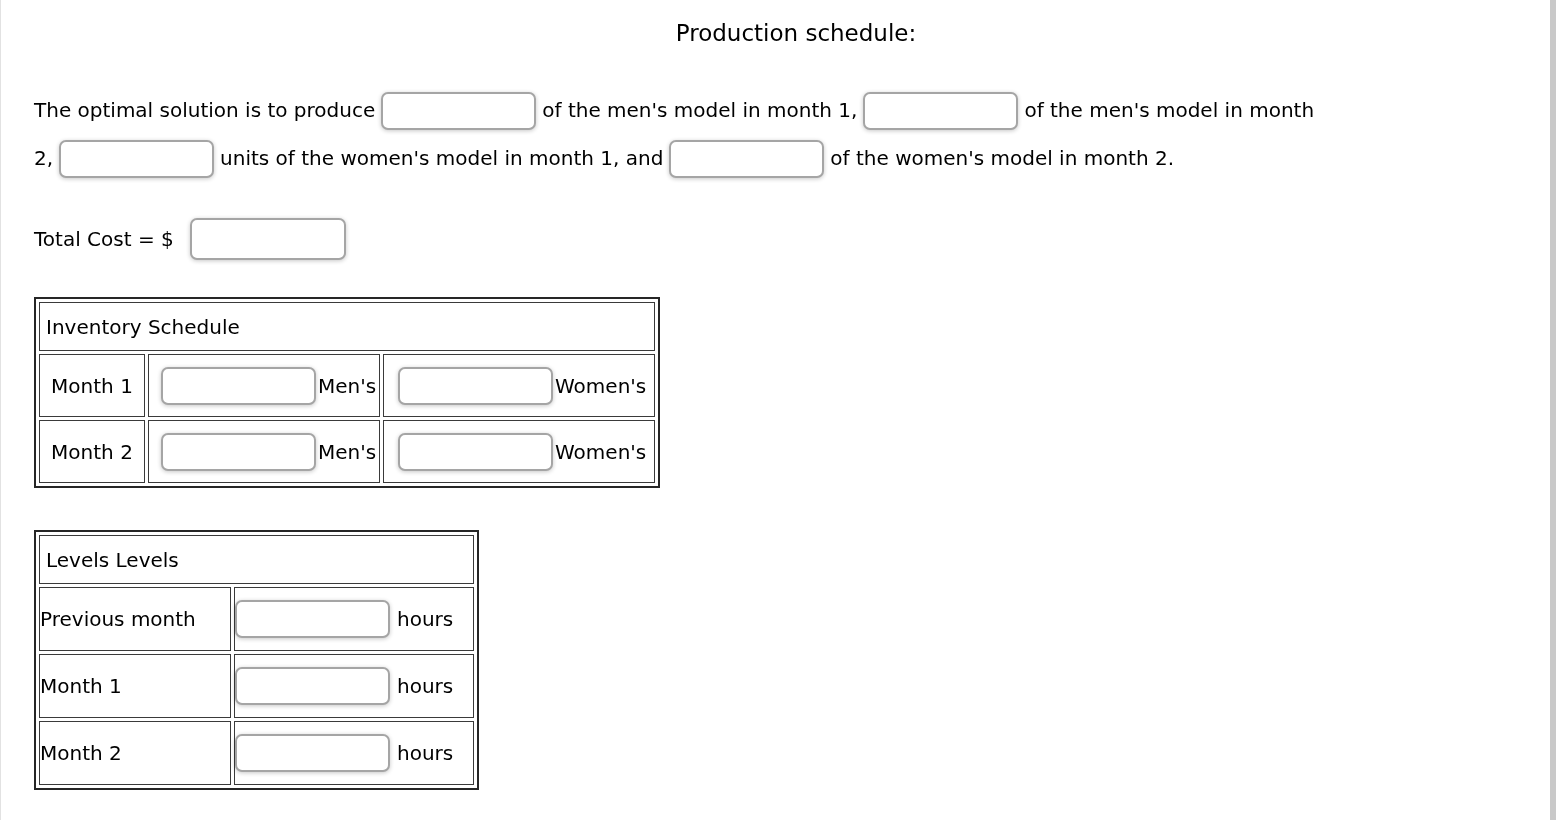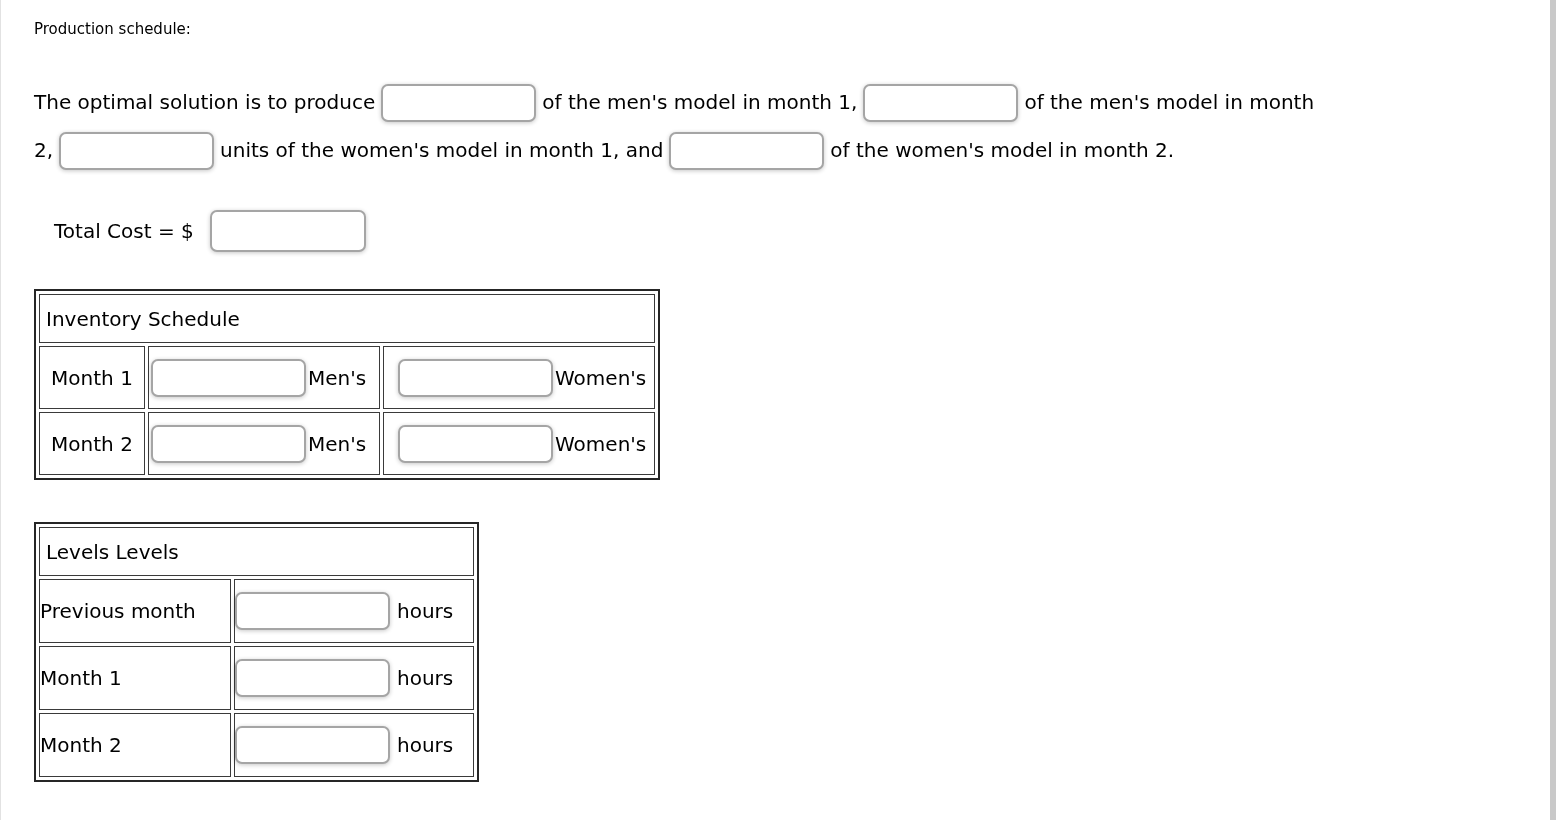--- a/index.html
+++ b/index.html
@@ -12,48 +12,48 @@
   }
   .page {
     position: relative; width: 1558px; height: 820px;
     padding: 20px 0 0 33px;
     border-left: 1px solid #e2e2e2;
   }
   .scroll-strip {
     position: absolute; left: 1549px; top: 0;
     width: 6px; height: 820px; background: #c9c9c9;
   }
-  .heading { margin: 0; font-size: 15px; font-weight: normal; }
+  .heading { margin: 0; font-size: 23px; font-weight: normal; text-align: center; }
 
   
   .tbox {
     display: inline-block; width: 155px; height: 38px;
     background: #ffffff;
     border: 2px solid #a5a5a5; border-radius: 7px;
     box-shadow: 0 1px 4px rgba(0,0,0,0.22);
     font-family: inherit; font-size: 18px; padding: 0 8px;
     outline: none;
   }
   .sentence { margin: 40px 0 0 0; line-height: 48px; white-space: nowrap; }
   .sentence .tbox { margin: 0 6px; }
 
-  .total-row { margin-top: 36px; display: flex; align-items: center; margin-left: 20px; }
+  .total-row { margin-top: 36px; display: flex; align-items: center; }
   .total-row .tbox { margin-left: 16px; width: 156px; height: 42px; }
 
   
   table {
     border-collapse: separate; border-spacing: 3px;
     border: 2px solid #262626; background: #ffffff;
   }
   td { border: 1.5px solid #3a3a3a; font-size: 20px; vertical-align: middle; padding: 0; }
   td.title-cell { height: 49px; padding: 0 6px; text-align: left; }
 
   .inv-table { margin-top: 37px; }
   .inv-table td.label-cell  { width: 106px; height: 63px; text-align: center; }
-  .inv-table td.mens-cell   { width: 232px; padding-left: 2px; }
+  .inv-table td.mens-cell   { width: 232px; padding-left: 12px; }
   .inv-table td.womens-cell { width: 272px; padding-left: 14px; }
   .inv-table .tbox { margin-right: 2px; }
 
   .labor-table { margin-top: 42px; }
   .labor-table td.label-cell { width: 192px; height: 64px; text-align: left; }
   .labor-table td.value-cell { width: 240px; padding-left: 0; }
   .labor-table .tbox { margin-right: 7px; }
 </style>
 </head>
 <body>

